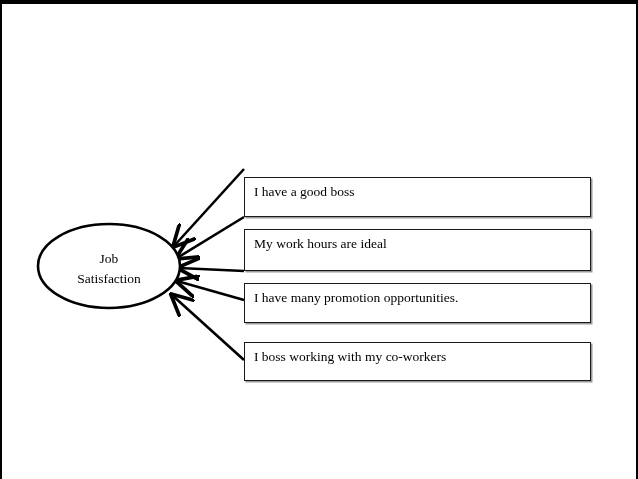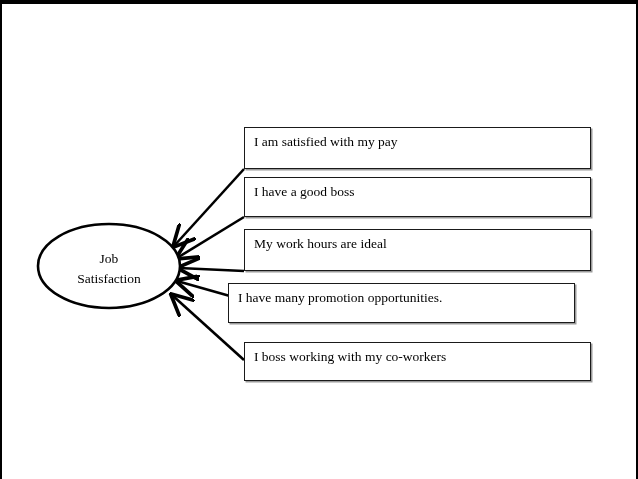--- a/index.html
+++ b/index.html
@@ -90,29 +90,26 @@
       <line class="arrow-line" stroke="#000000" stroke-width="2.6" marker-end="url(#barb)" x1="244" y1="360" x2="172" y2="295"></line>
     </g>
 
     <g id="construct-group">
       <ellipse id="construct-ellipse" fill="#ffffff" stroke="#000000" stroke-width="2.6" cx="109" cy="266" rx="71" ry="42"></ellipse>
       <text id="construct-label-1" class="construct-label" text-anchor="middle" x="109" y="263">Job</text>
       <text id="construct-label-2" class="construct-label" text-anchor="middle" x="109" y="283">Satisfaction</text>
     </g>
   </svg>
 
-  <div class="indicator-box" style="left: 244px; top: 127px; width: 347px; height: 42px;">
-    <span class="indicator-text">I am satisfied with my pay</span>
-  </div>
   <div class="indicator-box" style="left: 244px; top: 229px; width: 347px; height: 42px;">
     <span class="indicator-text">My work hours are ideal</span>
   </div>
   <div class="indicator-box" style="left: 244px; top: 177px; width: 347px; height: 40px;">
     <span class="indicator-text">I have a good boss</span>
   </div>
-  <div class="indicator-box" style="left: 228px; top: 283px; width: 347px; height: 40px; text-align: center;">
+  <div class="indicator-box" style="left: 244px; top: 283px; width: 347px; height: 40px; text-align: center;">
     <span class="indicator-text">I have many promotion opportunities.</span>
   </div>
   <div class="indicator-box" style="left: 244px; top: 342px; width: 347px; height: 39px;">
     <span class="indicator-text">I boss working with my co-workers</span>
   </div>
 
 </div>
 
 </body></html>

